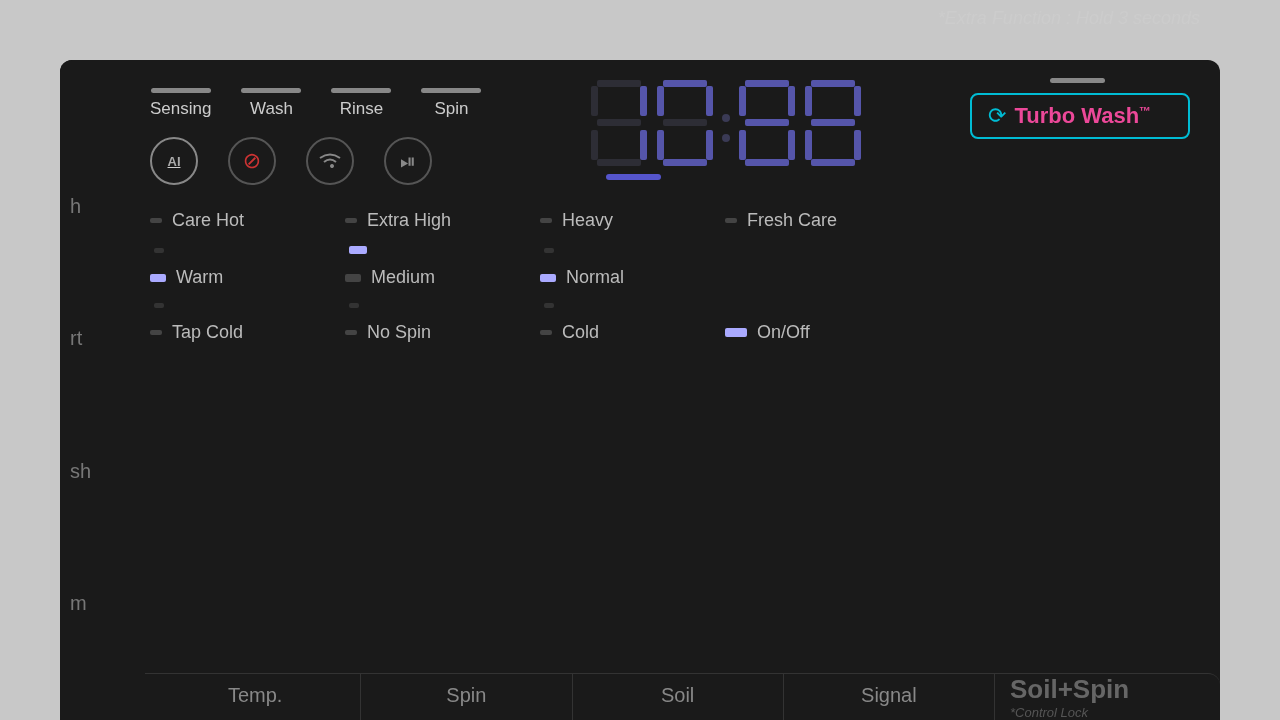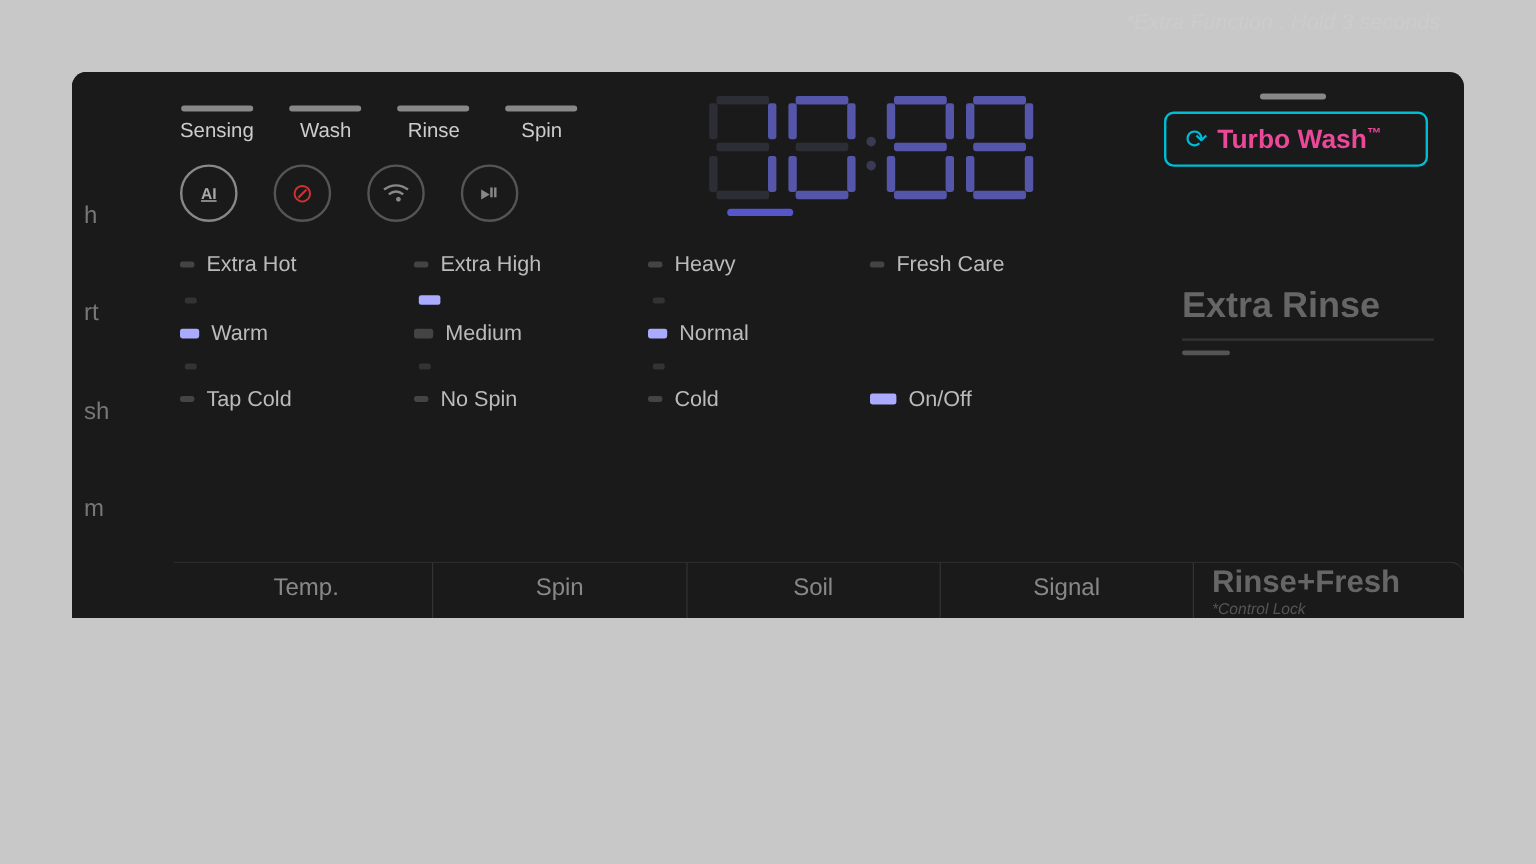--- a/index.html
+++ b/index.html
@@ -131,21 +131,21 @@
     .option-dot.small {
       width: 12px;
       height: 5px;
     }
 
     .main-content {
       position: absolute;
       left: 0;
       top: 0;
       width: 1280px;
-      height: 515px;
+      height: 720px;
     }
 
     
     .seg-digit {
       display: inline-block;
       width: 60px;
       height: 90px;
       position: relative;
       margin: 0 3px;
     }
@@ -297,21 +297,21 @@
         </div>
       </div>
     </div>
 
     <div style="display:flex; padding: 25px 20px 10px 90px; gap:0; flex:1;">
 
       <div style="display:grid; grid-template-columns: 195px 195px 185px 210px; flex:1; row-gap:0;">
 
         <div class="option-item">
           <div class="option-dot small"></div>
-          <span>Extra Hot</span>
+          <span>Care Hot</span>
         </div>
         <div class="option-item">
           <div class="option-dot small"></div>
           <span>Extra High</span>
         </div>
         <div class="option-item">
           <div class="option-dot small"></div>
           <span>Heavy</span>
         </div>
         <div class="option-item">
@@ -390,36 +390,32 @@
         <div class="option-item">
           <div class="option-dot lit" style="width:22px; height:9px;"></div>
           <span>On/Off</span>
         </div>
 
       </div>
 
       <div style="display:flex; flex-direction:column; min-width:225px; padding-left:10px; gap:0;">
 
 
-        <div style="display:flex; flex-direction:column; margin-top:28px;">
-          <div style="color:#666; font-size:30px; font-weight:bold; border-bottom:2px solid #333; padding-bottom:10px; margin-bottom:8px; width:210px;">Extra Rinse</div>
-          <div style="width:40px; height:4px; background:#555; border-radius:2px;"></div>
-        </div>
 
       </div>
     </div>
 
     <div style="position:absolute; bottom:0; left:0; right:0; display:flex; border-top:1px solid #333;border-radius:12px;">
       <div style="width:90px;"></div>
       <div style="flex:1; text-align:center; color:#888; font-size:20px; padding:10px 0; border-right:1px solid #333;">Temp.</div>
       <div style="flex:1; text-align:center; color:#888; font-size:20px; padding:10px 0; border-right:1px solid #333;">Spin</div>
       <div style="flex:1; text-align:center; color:#888; font-size:20px; padding:10px 0; border-right:1px solid #333;">Soil</div>
       <div style="flex:1; text-align:center; color:#888; font-size:20px; padding:10px 0; border-right:1px solid #333;">Signal</div>
       <div style="min-width:225px; display:flex; flex-direction:column; justify-content:center; padding-left:15px;">
-        <div style="color:#666; font-size:26px; font-weight:bold;">Rinse+Fresh</div>
+        <div style="color:#666; font-size:26px; font-weight:bold;">Soil+Spin</div>
         <div style="color:#555; font-size:13px; font-style:italic;">*Control Lock</div>
       </div>
     </div>
 
     <div style="position:absolute; left:0; top:0; width:85px; bottom:0; background:#1a1a1a; display:flex; flex-direction:column; justify-content:space-around; padding: 80px 0 50px 10px;">
       <span style="color:#777; font-size:20px;">h</span>
       <span style="color:#777; font-size:20px;">rt</span>
       <span style="color:#777; font-size:20px;">sh</span>
       <span style="color:#777; font-size:20px;">m</span>
     </div>

